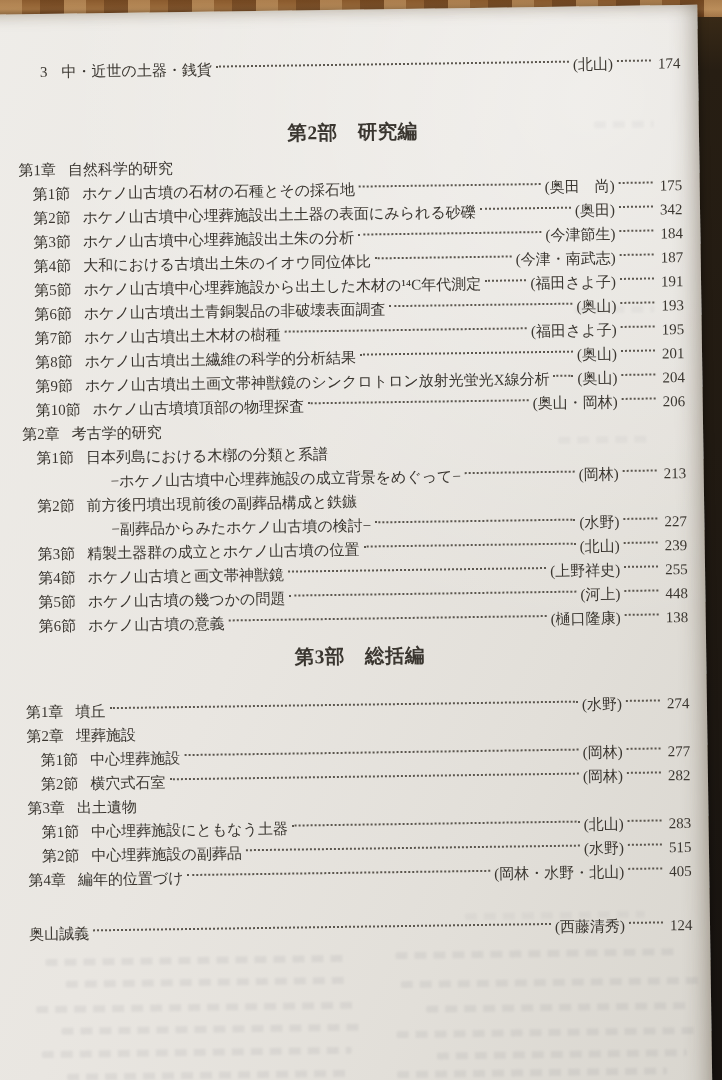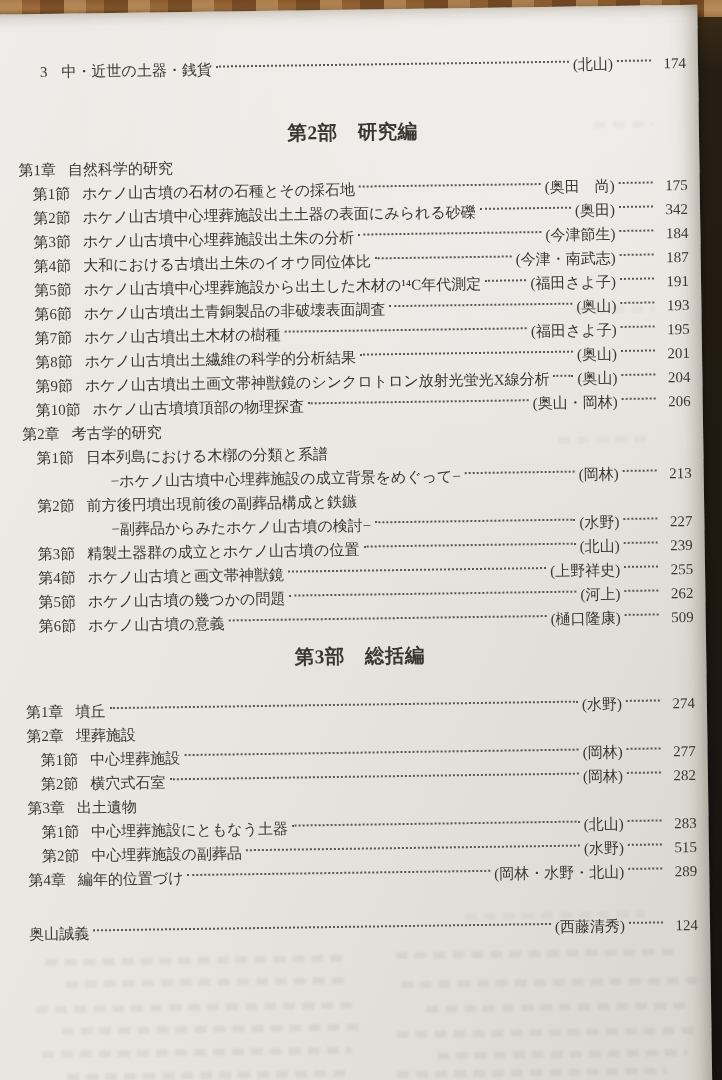--- a/index.html
+++ b/index.html
@@ -33,21 +33,21 @@
   .row.cont{padding-left:88px;}
   .row.top{padding-left:23px;}
   .row.item{margin-top:30px;}
   .label{margin-right:12px;flex:none;}
   .row.top .label{margin-right:14px;}
   .title{flex:none;}
   .leader{flex:1 1 auto;min-width:14px;margin:0 3px;position:relative;}
   .leader.short{flex:0 0 36px;}
   .leader::after{content:"";position:absolute;left:1px;right:1px;bottom:7px;border-bottom:2px dotted #5b564e;}
   .author{flex:none;}
-  .pagenum{flex:none;margin-left:3px;min-width:28px;text-align:right;}
+  .pagenum{flex:none;margin-left:3px;min-width:28px;text-align:left;}
   .ghost{
     position:absolute;height:7px;opacity:0.09;filter:blur(1.2px);border-radius:2px;
     background:repeating-linear-gradient(90deg,#6a6a74 0 12px,transparent 12px 19px);
     pointer-events:none;
   }
   .ghost.f{opacity:0.05;}
 </style>
 </head>
 <body>
 
@@ -221,29 +221,29 @@
     <span class="author">(上野祥史)</span>
     <span class="leader short"></span>
     <span class="pagenum">255</span>
   </div>
         <div class="row section">
     <span class="label">第5節</span>
     <span class="title">ホケノ山古墳の幾つかの問題</span>
     <span class="leader"></span>
     <span class="author">(河上)</span>
     <span class="leader short"></span>
-    <span class="pagenum">262</span>
+    <span class="pagenum">448</span>
   </div>
         <div class="row section">
     <span class="label">第6節</span>
     <span class="title">ホケノ山古墳の意義</span>
     <span class="leader"></span>
     <span class="author">(樋口隆康)</span>
     <span class="leader short"></span>
-    <span class="pagenum">509</span>
+    <span class="pagenum">138</span>
   </div>
         <div class="row part">
     
     <span class="title">第3部　総括編</span>
     
     
     
     
   </div>
         <div class="row chapter">
@@ -295,21 +295,21 @@
     <span class="author">(水野)</span>
     <span class="leader short"></span>
     <span class="pagenum">515</span>
   </div>
         <div class="row chapter">
     <span class="label">第4章</span>
     <span class="title">編年的位置づけ</span>
     <span class="leader"></span>
     <span class="author">(岡林・水野・北山)</span>
     <span class="leader short"></span>
-    <span class="pagenum">289</span>
+    <span class="pagenum">405</span>
   </div>
         <div class="row item">
 
     <span class="title">奥山誠義</span>
     <span class="leader"></span>
     <span class="author">(西藤清秀)</span>
     <span class="leader short"></span>
     <span class="pagenum">124</span>
   </div>
       </div>

